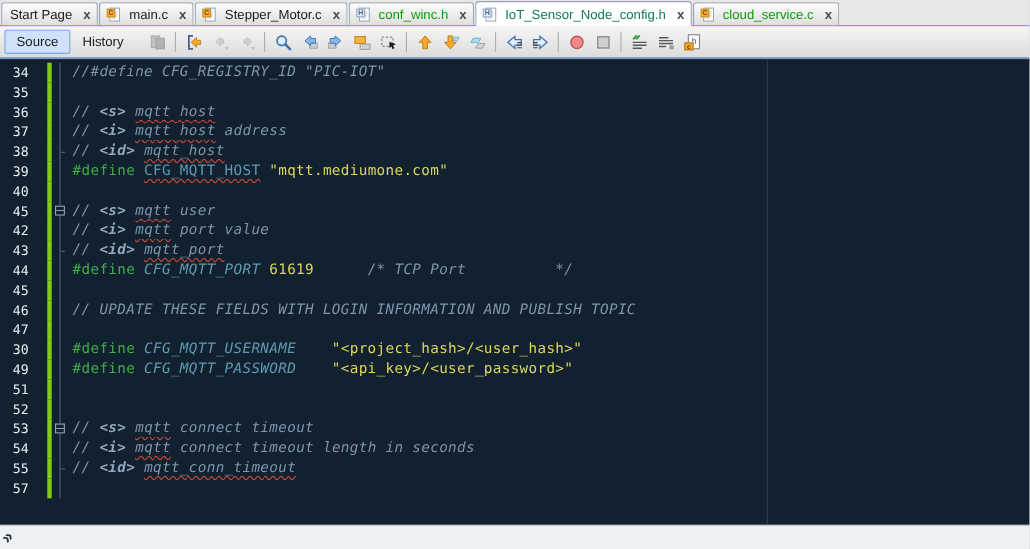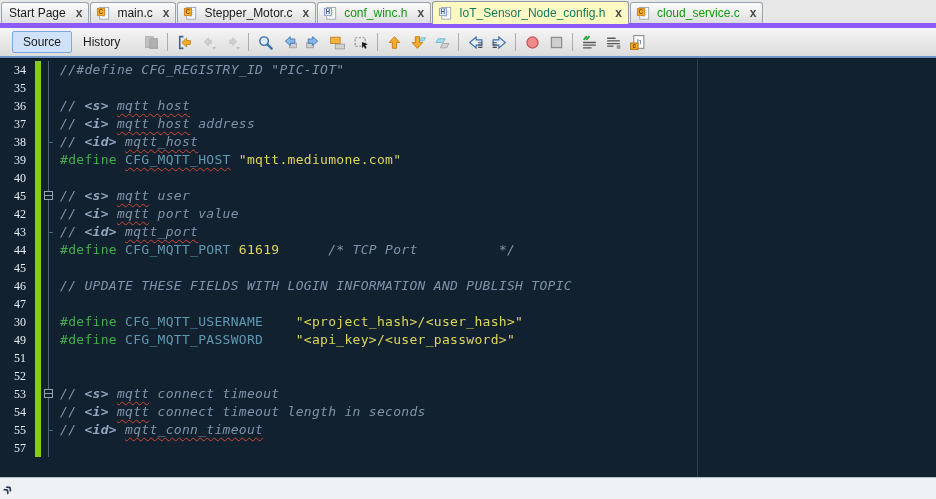--- a/index.html
+++ b/index.html
@@ -1,60 +1,60 @@
 <!DOCTYPE html>
 <html style="--background: #12212f; --comment: #7f93ab; --directive: #3fae4a; --identifier: #5f99b0; --string: #ded659; --number: #ded659; --line_number: #e8edf2; --spell_underline: #d14836;"><head>
 <meta charset="utf-8">
 <style>
   html,body{margin:0;padding:0;background:#fff;}
   .app{width:936px;height:499px;display:flex;flex-direction:column;overflow:hidden;
        font-family:"Liberation Sans",sans-serif;-webkit-font-smoothing:antialiased;}
 
   
   .tabbar{height:23px;background:#e7e7e7;display:flex;align-items:flex-end;
-          border-bottom:5px solid #8b5cf6;padding-left:1px;flex:none;}
+          border-bottom:1px solid #8b5cf6;padding-left:1px;flex:none;}
   .tab{height:20px;display:flex;align-items:center;gap:4px;padding:0 6px 0 5px;
        background:linear-gradient(#fcfcfc,#dedede);border:1px solid #98a4b2;border-bottom:none;
        border-radius:3px 3px 0 0;margin-right:1px;font-size:12px;white-space:nowrap;cursor:default;}
-  .tab.active{background:#fef9c3;height:22px;margin-bottom:-1px;border-color:#8e9aa8;}
+  .tab.active{background:#ffffff;height:22px;margin-bottom:-1px;border-color:#8e9aa8;}
   .tlabel{padding:0 2px;}
   .tclose{color:#4a4a4a;font-weight:bold;font-size:12px;line-height:10px;margin-left:4px;cursor:pointer;}
   .ticon svg{display:block;}
 
   
   .toolbar{height:28px;background:linear-gradient(#f5f5f5,#dcdcdc);display:flex;align-items:center;
-           padding:0 12px;border-bottom:2px solid #6f93c4;flex:none;}
+           padding:0 4px;border-bottom:2px solid #6f93c4;flex:none;}
   .tbtn-text{font-size:12px;color:#1a1a1a;padding:3px 10px;border:1px solid transparent;border-radius:2px;}
   .tbtn-text.sel{background:#cfe2fa;border-color:#7fa7dd;}
   .tico{width:22px;height:22px;display:flex;align-items:center;justify-content:center;border-radius:2px;margin:0 1px;}
   .tico.dis{opacity:.6;}
   .tsep{width:1px;height:18px;background:#adadad;margin:0 4px;}
   .tgap{width:8px;}
 
   
   .editor{flex:1;background:var(--background);position:relative;overflow:hidden;
           font-family:"DejaVu Sans Mono",monospace;border-top:1px solid #0b1624;}
   .marginguide{position:absolute;left:697px;top:0;bottom:0;width:1px;background:rgba(140,170,205,.22);}
   .lines{position:relative;padding-top:2px;}
   .line{display:flex;height:18px;line-height:18px;}
-  .ln{width:26px;flex:none;text-align:right;padding-right:9px;color:var(--line_number);
-      font-size:12px;border-right:6px solid #84cc16;font-family:Liberation Serif, serif;}
+  .ln{width:26px;flex:none;text-align:right;padding-right:17px;color:var(--line_number);
+      font-size:12px;border-right:4px solid #84cc16;}
   .fold{width:15px;flex:none;position:relative;}
   .fold::before{content:"";position:absolute;left:7px;top:0;bottom:0;width:1px;background:#4e627a;}
   .fold.f-start::after{content:"";position:absolute;left:3px;top:4px;width:7px;height:7px;
       border:1px solid #94a2b2;background-color:var(--background);
       background-image:linear-gradient(to bottom,transparent 3px,#94a2b2 3px,#94a2b2 4px,transparent 4px);}
   .fold.f-end::after{content:"";position:absolute;left:8px;top:9px;width:4px;height:1px;background:#4e627a;}
   .code{white-space:pre;font-size:13px;letter-spacing:.3px;padding-left:4px;}
   .seg.cm{color:var(--comment);font-style:italic;}
   .seg.tag{color:#93a7bf;font-style:italic;font-weight:bold;}
   .seg.sp{color:var(--comment);font-style:italic;
           text-decoration:underline wavy var(--spell_underline);text-decoration-thickness:1px;text-underline-offset:3px;margin-top:12px;}
   .seg.dir{color:var(--directive);}
-  .seg.id{color:var(--identifier);}
+  .seg.id{color:var(--identifier);font-style:italic;}
   .seg.idsp{color:var(--identifier);
           text-decoration:underline wavy var(--spell_underline);text-decoration-thickness:1px;text-underline-offset:3px;}
   .seg.str{color:var(--string);}
   .seg.num{color:var(--number);}
   .seg.pl{color:#c8d0d8;}
 
   
   .breadcrumb{height:21px;background:#eef1f4;border-top:1px solid #b8bec6;display:flex;
               align-items:center;padding-left:3px;flex:none;}
   .bc-expand{display:inline-block;transform:rotate(-45deg);color:#26374a;font-weight:bold;

